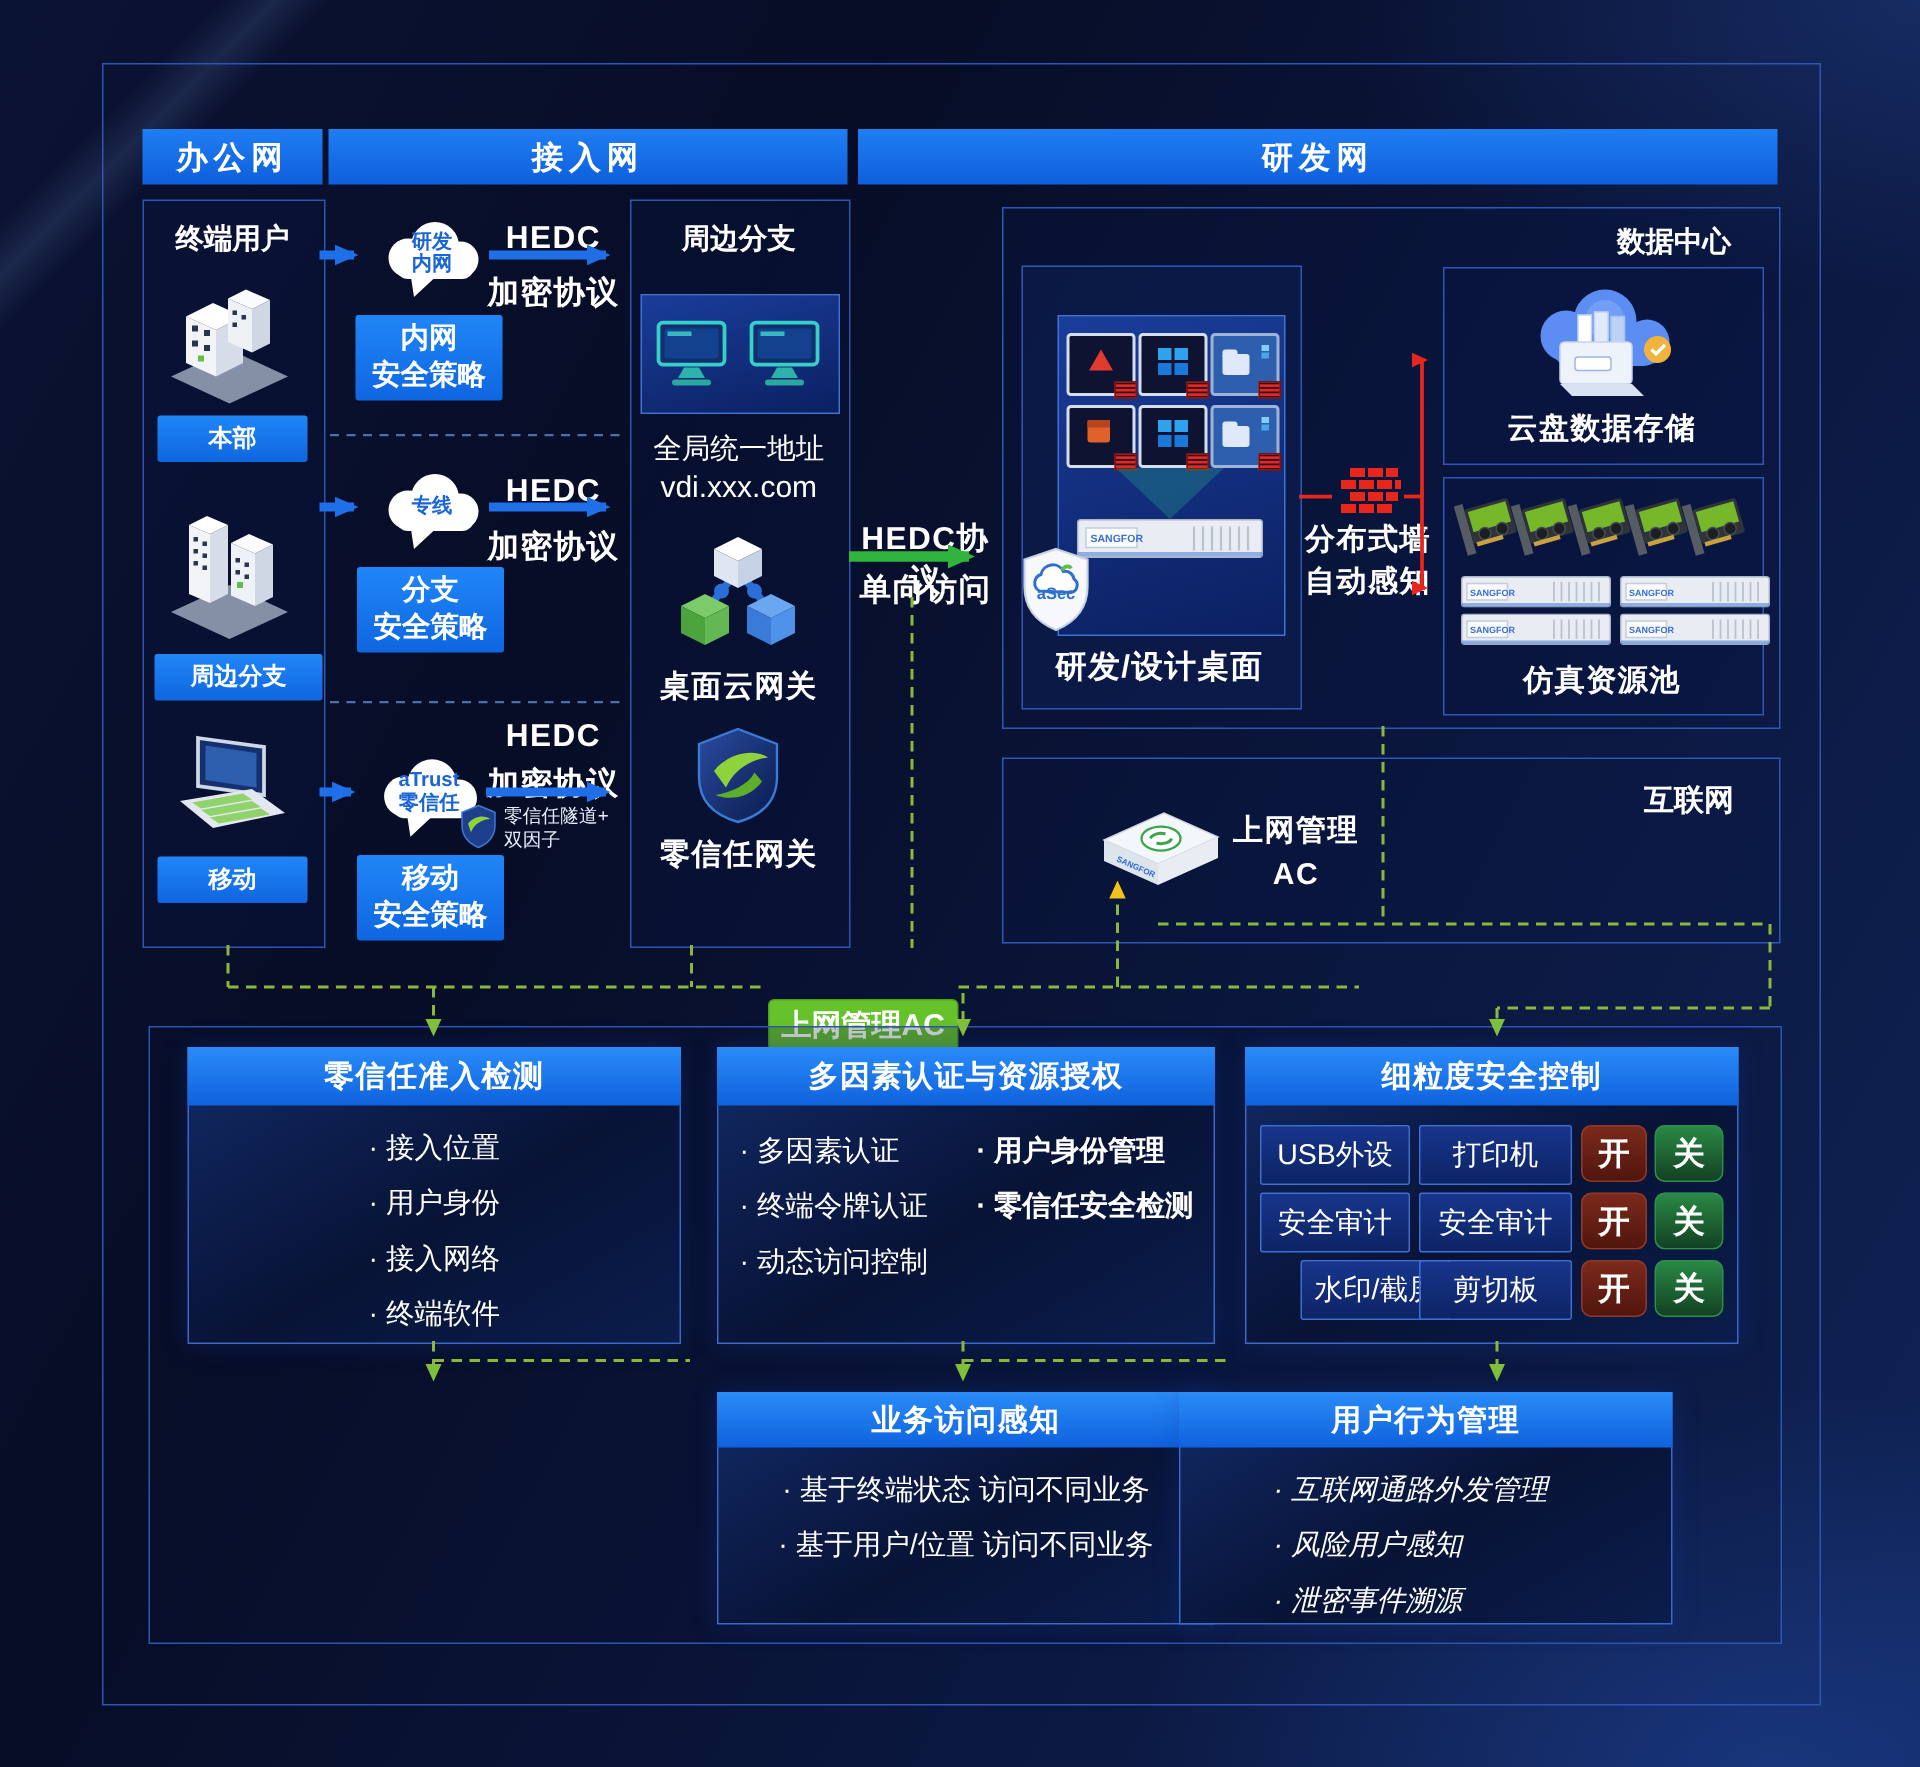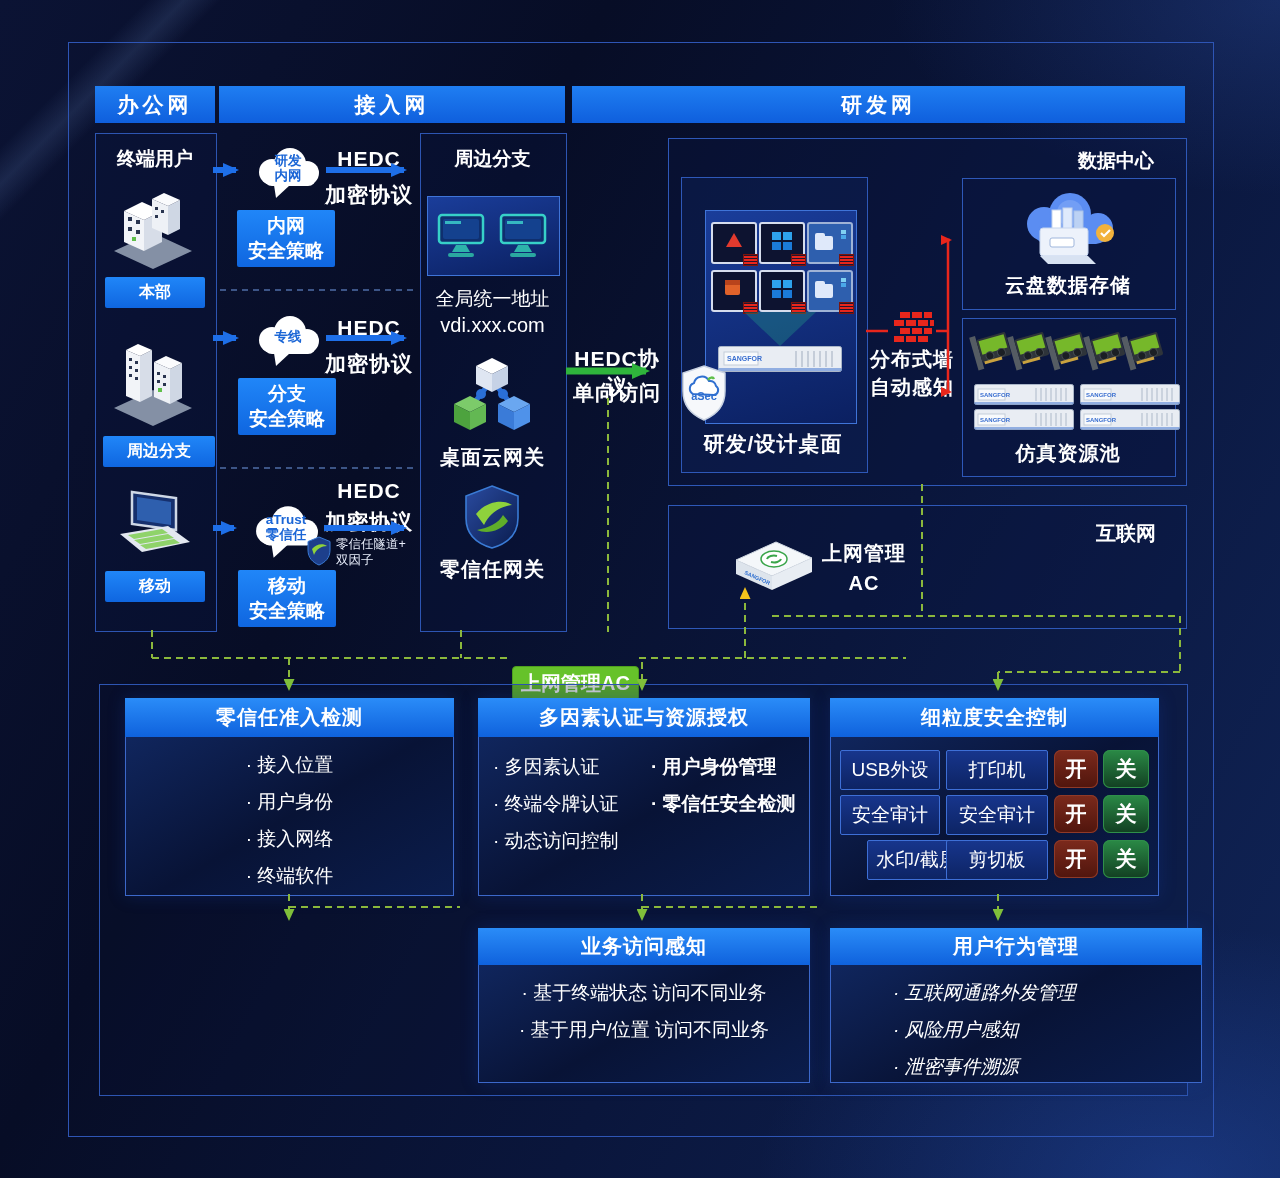--- a/index.html
+++ b/index.html
@@ -533,21 +533,21 @@
   <div class="panel" style="left:478px;top:928px;width:330px;height:153px;">
     <div class="ph" style="height:37px;">
         <span>业务访问感知</span>
       </div>
     <ul class="plist" style="top:51px;">
       <li>基于终端状态 访问不同业务</li>
       <li>基于用户/位置 访问不同业务</li>
     </ul>
   </div>
 
-  <div class="panel" style="left:830px;top:928px;width:327px;height:153px;padding-left:43px;">
+  <div class="panel" style="left:786px;top:928px;width:327px;height:153px;">
     <div class="ph" style="height:37px;">
         <span>用户行为管理</span>
       </div>
     <ul class="plist la" style="left:62px;top:51px;font-style:italic;">
       <li>互联网通路外发管理</li>
       <li>风险用户感知</li>
       <li>泄密事件溯源</li>
     </ul>
   </div>
 

